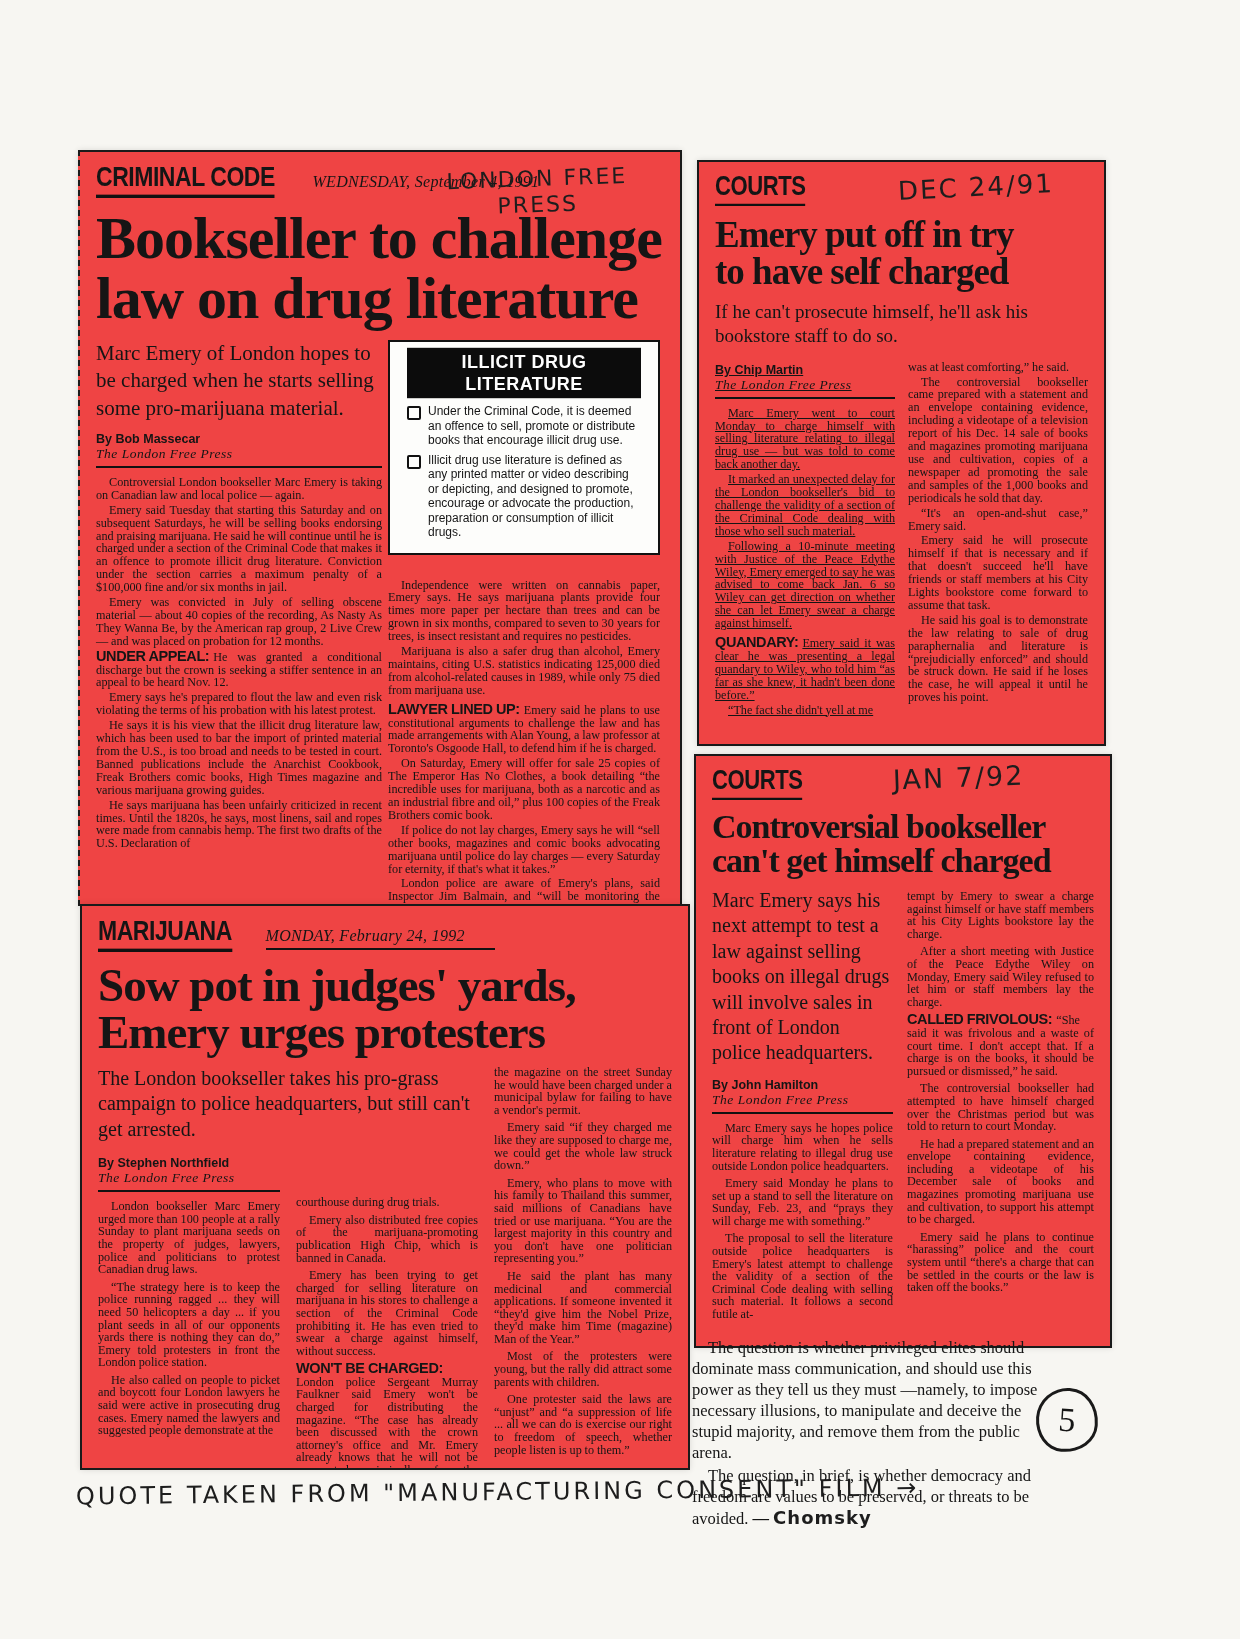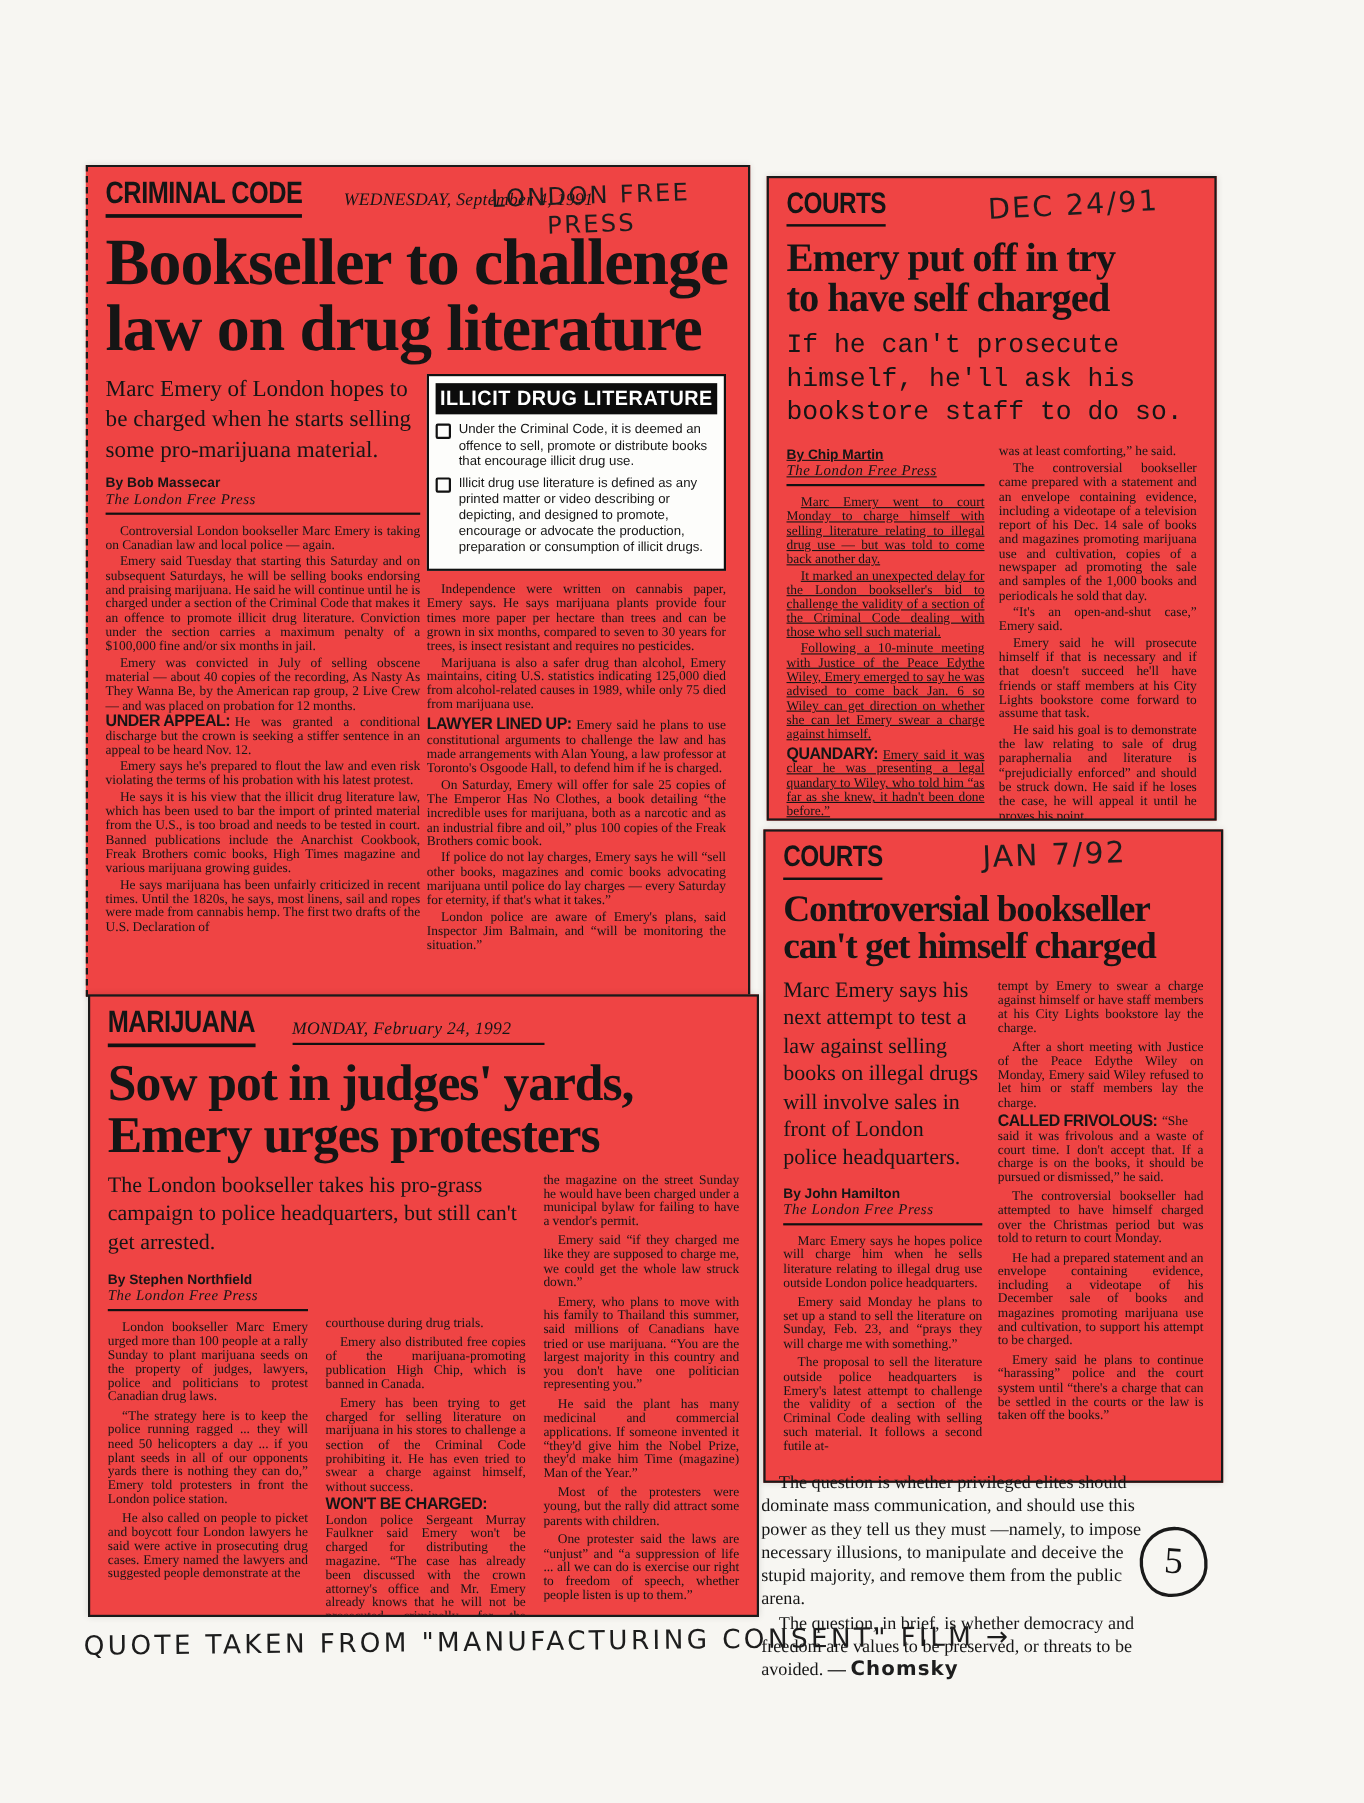--- a/index.html
+++ b/index.html
@@ -14,40 +14,40 @@
           letter-spacing:-0.5px;border-bottom:3px solid #111;padding-bottom:2px;
           transform:scale(0.92,1.12);transform-origin:left bottom;white-space:nowrap;}
   .dateline{font-size:16px;font-style:italic;letter-spacing:.3px;}
   .dateline.underl{border-bottom:2px solid #111;padding:0 30px 3px 0;}
 
   .headline{font-weight:700;line-height:1.0;letter-spacing:-1px;margin:10px 0 10px;}
   .headline div{white-space:nowrap;}
   .h1a{font-size:60px;} .h2a{font-size:37px;} .h3a{font-size:34px;} .h4a{font-size:47px;}
 
   .deck{font-size:21px;line-height:1.3;margin:2px 0 10px;}
-  .deck2{font-size:24px;line-height:1.28;margin:0 0 10px;font-family:Liberation Mono, monospace;}
+  .deck2{font-size:19px;line-height:1.28;margin:0 0 10px;}
   .deck3{font-size:20px;line-height:1.27;margin:0 0 12px;}
   .deck4{font-size:20px;line-height:1.27;margin:0 0 10px;}
 
   .byline{margin:4px 0 8px;border-bottom:2px solid #111;padding-bottom:4px;}
   .byline .name{font-family:"Liberation Sans",sans-serif;font-weight:700;font-size:12.5px;display:block;}
   .byline .src{font-style:italic;font-size:13.5px;display:block;letter-spacing:.5px;}
 
   .cols{display:flex;}
   .col{box-sizing:border-box;}
 
   .body-p{font-size:12.2px;line-height:12.9px;text-align:justify;text-indent:13px;
           margin:0 0 2px;word-spacing:-0.2px;}
   .runin-p{text-indent:0;}
   .runin{font-family:"Liberation Sans",sans-serif;font-weight:700;font-size:14.5px;
          letter-spacing:-0.4px;margin-right:4px;transform:scaleY(1.05);display:inline-block;}
   .sp .body-p{margin-bottom:5px;line-height:12.6px;}
 
   
-  .factbox{border:2px solid #111;padding:7px 6px 8px;margin:2px 0 10px;background:#fdfdfb;}
+  .factbox{border:2px solid #111;padding:7px 17px 8px;margin:2px 0 24px;background:#fdfdfb;}
   .factbox-title{background:#0c0c0c;color:#fff;font-family:"Liberation Sans",sans-serif;
                  font-weight:700;font-size:18px;text-align:center;padding:3px 2px;
                  letter-spacing:.5px;transform:scaleY(1.05);margin-bottom:7px;}
   .fact-item{display:flex;gap:7px;font-family:"Liberation Sans",sans-serif;
              font-size:12px;line-height:14.5px;margin-bottom:5px;}
   .chk{flex:none;width:10px;height:10px;border:2px solid #111;border-radius:2px;margin-top:2px;}
 
   
   .hand{font-family:"DejaVu Sans",sans-serif;color:#1d1d1d;letter-spacing:2px;}
   .hand-a1{position:absolute;right:36px;top:2px;font-size:22px;text-align:center;

